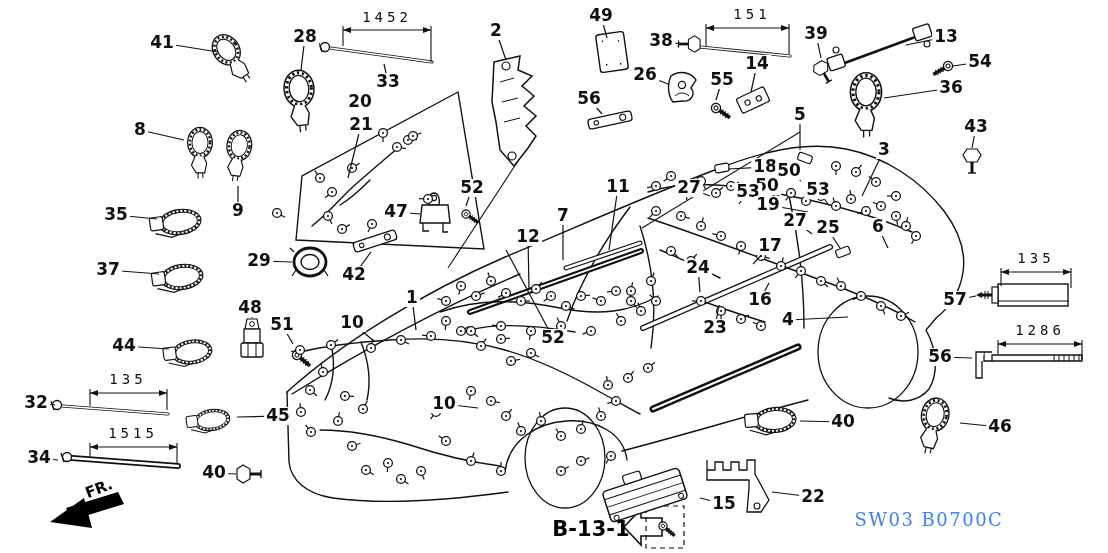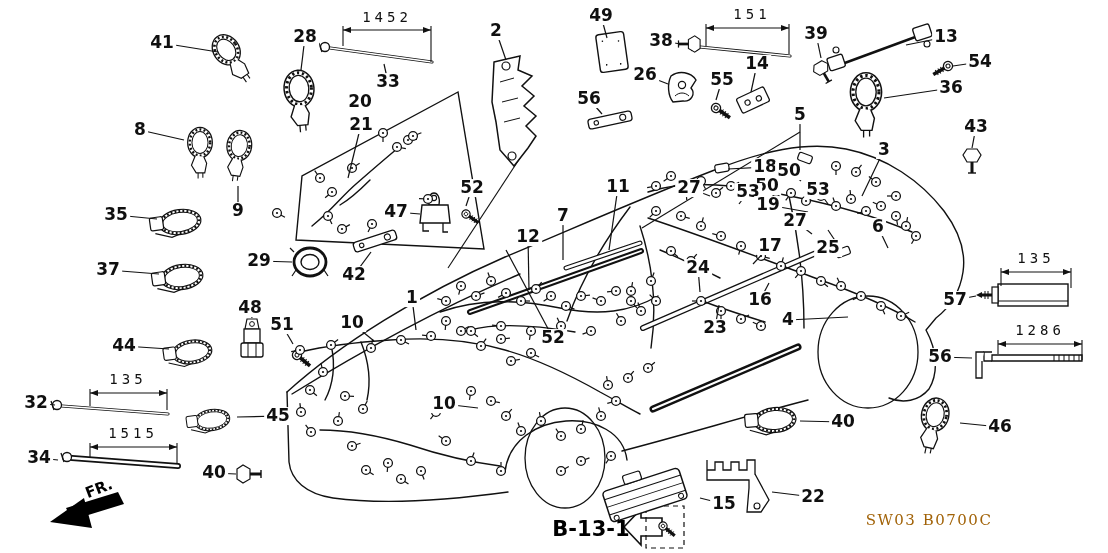--- a/index.html
+++ b/index.html
@@ -7,21 +7,21 @@
          font-family:"DejaVu Sans",sans-serif;}
   #art{position:absolute;left:0;top:0;z-index:1;}
   #labels{position:absolute;left:0;top:0;width:100%;height:100%;z-index:2;pointer-events:none;}
   .co{position:absolute;transform:translate(-50%,-50%);font-family:"DejaVu Sans",sans-serif;
       font-weight:bold;font-size:17px;color:#101010;background:#fff;padding:0 2px;line-height:1.05;}
   .dim{position:absolute;transform:translate(-50%,-50%);font-family:"DejaVu Sans Mono",monospace;
        font-size:14px;letter-spacing:4px;color:#101010;background:#fff;padding:0 1px;line-height:1;}
   .secref{position:absolute;transform:translate(-50%,-50%);font-family:"DejaVu Sans",sans-serif;
           font-weight:bold;font-size:21px;color:#000;line-height:1;}
   .refcode{position:absolute;transform:translate(-50%,-50%);font-family:"DejaVu Serif",serif;
-           font-size:15px;letter-spacing:1.5px;color:#a16207;line-height:1;}
+           font-size:18px;letter-spacing:1.5px;color:#3b82f6;line-height:1;}
   .fr{position:absolute;transform:translate(-50%,-50%) rotate(-21deg);font-family:"DejaVu Sans",sans-serif;
       font-weight:bold;font-size:15px;color:#000;line-height:1;}
 </style>
 </head>
 <body>
 
 <div id="stage">
   <svg id="art" width="1108" height="553" viewBox="0 0 1108 553" xmlns="http://www.w3.org/2000/svg">
 
     <g fill="none" stroke="#111" stroke-width="1.4" stroke-linecap="round">
@@ -795,21 +795,21 @@
       <div class="co" style="left: 361px; top: 125px;">21</div>
       <div class="co" style="left: 238px; top: 211px;">9</div>
       <div class="co" style="left: 765px; top: 167px;">18</div>
       <div class="co" style="left: 789px; top: 171px;">50</div>
       <div class="co" style="left: 767px; top: 186px;">50</div>
       <div class="co" style="left: 748px; top: 192px;">53</div>
       <div class="co" style="left: 818px; top: 190px;">53</div>
       <div class="co" style="left: 689px; top: 188px;">27</div>
       <div class="co" style="left: 795px; top: 221px;">27</div>
       <div class="co" style="left: 768px; top: 205px;">19</div>
-      <div class="co" style="left: 828px; top: 248px; text-align: center;">25</div>
+      <div class="co" style="left: 828px; top: 228px; text-align: center;">25</div>
       <div class="co" style="left: 770px; top: 246px; text-align: right;">17</div>
       <div class="co" style="left: 618px; top: 187px;">11</div>
       <div class="co" style="left: 563px; top: 216px;">7</div>
       <div class="co" style="left: 528px; top: 237px;">12</div>
       <div class="co" style="left: 472px; top: 188px;">52</div>
       <div class="co" style="left: 396px; top: 212px;">47</div>
       <div class="co" style="left: 354px; top: 275px;">42</div>
       <div class="co" style="left: 259px; top: 261px;">29</div>
       <div class="co" style="left: 116px; top: 215px;">35</div>
       <div class="co" style="left: 108px; top: 270px;">37</div>

